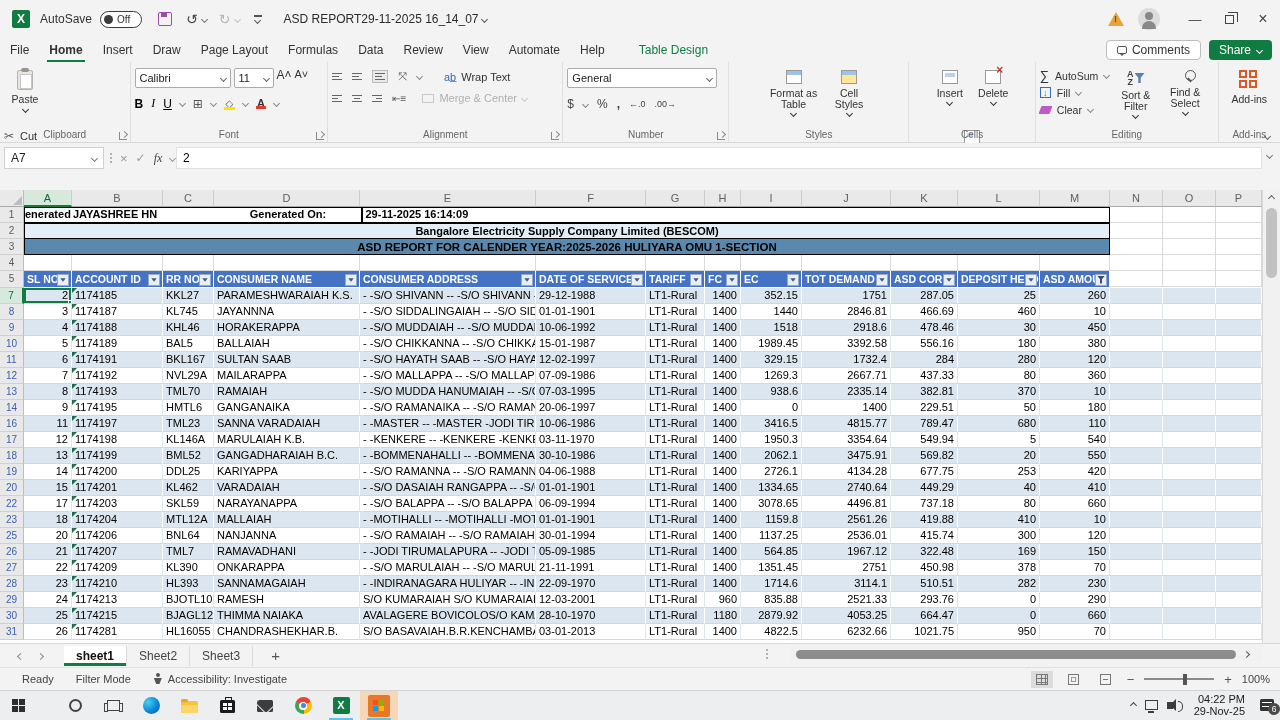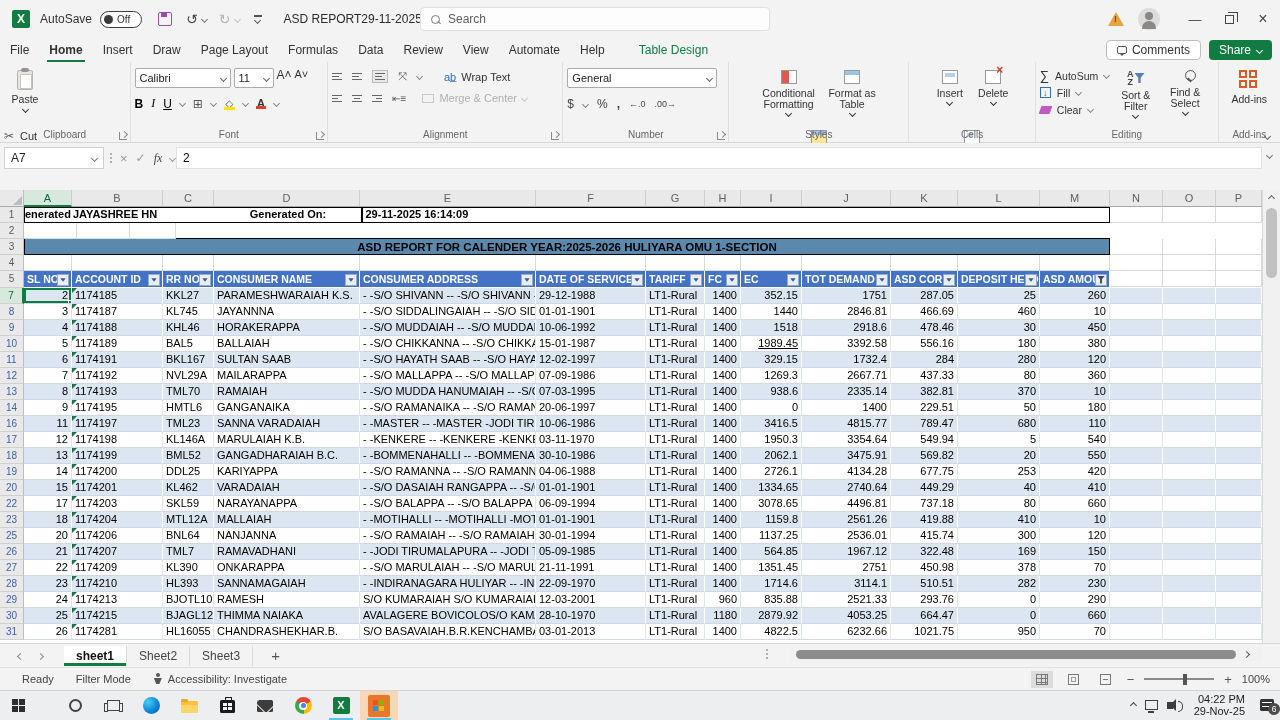--- a/index.html
+++ b/index.html
@@ -218,24 +218,20 @@
       <span class="undo">↺</span>
         <span class="cv" style="color:#777"></span>
       <span class="redo" style="margin-left:8px">↻</span>
         <span class="cv" style="color:#c4c4c4"></span>
       <span style="margin-left:10px;color:#555;display:inline-flex;flex-direction:column;align-items:center;">
           <i style="width:8px;height:1.4px;background:#555"></i>
           <span class="cv" style="margin-top:1px"></span>
         </span>
     </div>
     <span class="doc-title"><span>ASD REPORT29-11-2025 16_14_07</span> <span class="cv" style="color:#555"></span></span>
-    <div id="tb-search">
-      <span class="mag"></span>
-      <span>Search</span>
-    </div>
     <div id="tb-right">
       <div class="warn"></div>
       <div class="avatar"></div>
       <div class="winbtn">—</div>
       <div class="winbtn">
           <span class="restore"></span>
         </div>
       <div class="winbtn" style="font-size:16px">×</div>
     </div>
   </div>
@@ -388,25 +384,20 @@
         <span class="numsym">%</span>
         <span class="numsym" style="font-weight:bold">,</span>
         <span style="font-size:9px;color:#444">←.0</span>
         <span style="font-size:9px;color:#444">.00→</span>
       </div>
       <div class="rlabel">Number</div>
       <div class="launcher"></div>
     </div>
 
     <div class="rgroup" style="width:182px; text-align:center">
-      <div class="bigbtn" style="width:62px">
-        <span class="glyph cf-ic"></span>
-        <span>Conditional Formatting</span>
-          <span class="cv" style="margin-top:1px"></span>
-      </div>
       <div class="bigbtn" style="width:56px">
         <span class="glyph ft-ic"></span>
         <span>Format as Table</span>
           <span class="cv" style="margin-top:1px"></span>
       </div>
       <div class="bigbtn" style="width:46px">
         <span class="glyph cs-ic"></span>
         <span>Cell Styles</span>
           <span class="cv" style="margin-top:1px"></span>
       </div>
@@ -532,20 +523,21 @@
           <div style="width: 146px; text-align: center;">Generated On:</div>
           <div style="width: 1.5px; background: rgb(0, 0, 0);"></div>
           <div style="flex: 1 1 0%; padding-left: 3px;">29-11-2025 16:14:09</div>
         </div>
         <div class="cell" style="width: 53px;"></div>
         <div class="cell" style="width: 53px;"></div>
         <div class="cell" style="width: 46px;"></div>
       </div>
       <div class="grow">
         <div class="rowhdr">2</div>
+        <div class="ttl-box" style="width: 1086px; background: rgb(228, 238, 247); font-size: 11px;">Bangalore Electricity Supply Company Limited (BESCOM)</div>
         <div class="cell" style="width: 53px;"></div>
         <div class="cell" style="width: 53px;"></div>
         <div class="cell" style="width: 46px;"></div>
       </div>
       <div class="grow">
         <div class="rowhdr">3</div>
         <div class="ttl-box" style="width: 1086px; background: rgb(91, 137, 174); font-size: 11.5px; margin-top: -1.5px; height: 17.5px; line-height: 16px;">ASD REPORT FOR CALENDER YEAR:2025-2026 HULIYARA OMU 1-SECTION</div>
         <div class="cell" style="width: 53px;"></div>
         <div class="cell" style="width: 53px;"></div>
         <div class="cell" style="width: 46px;"></div>
@@ -674,21 +666,21 @@
       <div class="grow trow">
         <div class="rowhdr blue">10</div>
         <div class="cell r" style="width: 48px;">5</div>
         <div class="cell" style="width: 91px;">1174189<span class="gtri"></span></div>
         <div class="cell" style="width: 51px;">BAL5</div>
         <div class="cell" style="width: 146px;">BALLAIAH</div>
         <div class="cell" style="width: 176px;">- -S/O CHIKKANNA -- -S/O CHIKKANN</div>
         <div class="cell" style="width: 110px;">15-01-1987</div>
         <div class="cell" style="width: 59px;">LT1-Rural</div>
         <div class="cell r" style="width: 36px;">1400</div>
-        <div class="cell r" style="width: 61px; text-decoration: underline;">1989.45</div>
+        <div class="cell r" style="width: 61px;">1989.45</div>
         <div class="cell r" style="width: 89px;">3392.58</div>
         <div class="cell r" style="width: 67px;">556.16</div>
         <div class="cell r" style="width: 82px;">180</div>
         <div class="cell r" style="width: 70px;">380</div>
         <div class="cell" style="width: 53px;"></div>
         <div class="cell" style="width: 53px;"></div>
         <div class="cell" style="width: 46px;"></div>
       </div>
       <div class="grow trow band">
         <div class="rowhdr blue">11</div>

